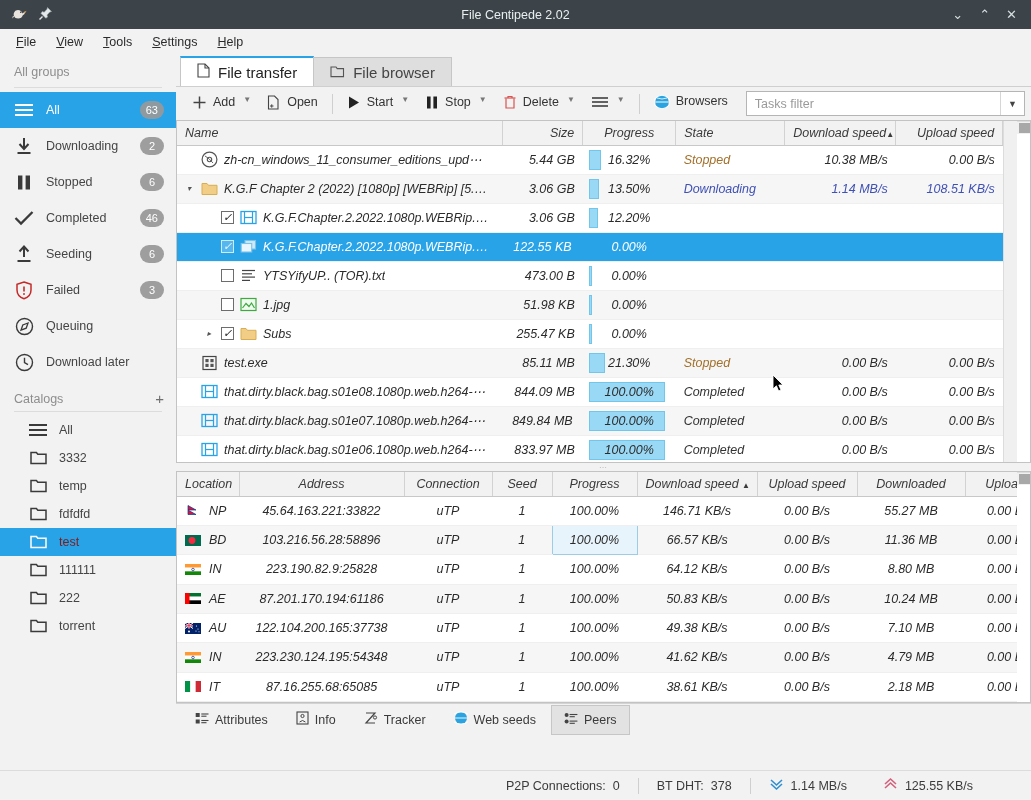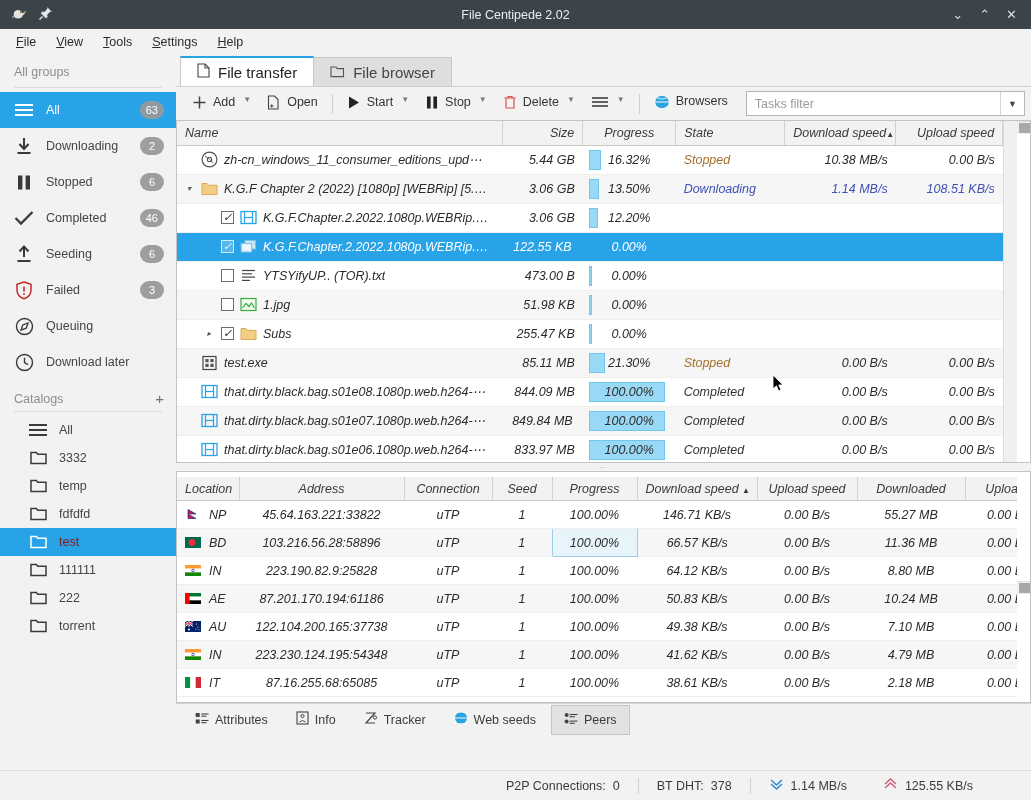--- a/index.html
+++ b/index.html
@@ -751,21 +751,21 @@
           </table>
           <div class="vgutter"></div>
         </div>
         <div class="hscroll">
           <div class="hthumb" style="left:2px; width:310px;"></div>
         </div>
       </div>
 
       <div class="splitter">⋯</div>
 
-      <div class="tablewrap" style="height:232px;align-items:center;">
+      <div class="tablewrap" style="height:232px;">
         <div style="display:flex; flex:1; overflow:hidden;">
           <table class="tbl" id="peers-table">
             <colgroup>
               <col style="width:62px">
                 <col style="width:165px">
                 <col style="width:88px">
                 <col style="width:60px">
               <col style="width:85px">
                 <col style="width:120px">
                 <col style="width:100px">

